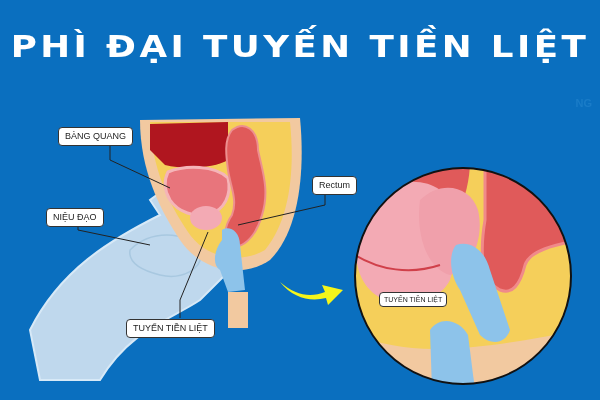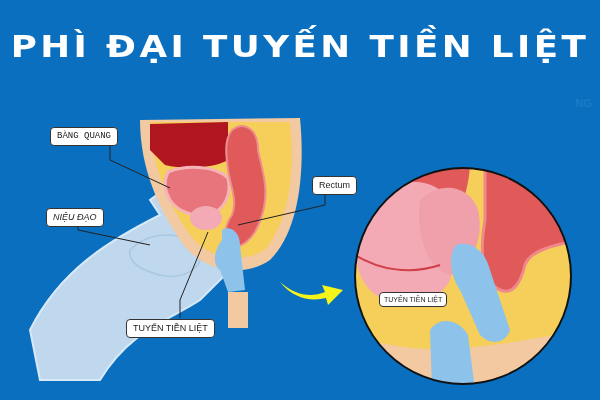--- a/index.html
+++ b/index.html
@@ -57,17 +57,17 @@
     <path d="M360 210 C380 180 420 175 440 190 C460 210 460 250 450 280 C440 300 410 310 385 300 C360 290 350 260 360 230Z" fill="#f3aab4"></path>
     <path d="M420 200 C440 180 470 185 478 210 C485 240 470 270 450 275 C430 270 415 240 420 200Z" fill="#f0a0ab"></path>
     <path d="M485 170 L580 170 L580 240 C555 245 530 250 525 265 C520 285 512 295 500 290 C480 280 480 250 485 220Z" fill="#e05a5a" stroke="#f08a8a" stroke-width="3"></path>
     <path d="M456 245 C470 240 485 250 490 270 L510 330 C505 345 490 345 480 335 L460 290 C450 275 448 255 456 245Z" fill="#8dc3ea"></path>
     <path d="M430 330 C440 315 460 320 468 335 L475 390 L432 390Z" fill="#8dc3ea"></path>
     <path d="M355 255 C380 270 410 275 440 265" stroke="#d0404a" stroke-width="2" fill="none"></path>
   </g>
   <circle cx="463" cy="276" r="108" fill="none" stroke="#111" stroke-width="2"></circle>
 </svg>
 
-<div class="label" style="left:50px;top:127px;font-family:Liberation Mono, monospace;">BÀNG QUANG</div>
-<div class="label" style="left:46px;top:208px;font-style:italic;">NIỆU ĐẠO</div>
+<div class="label" style="left:58px;top:127px;">BÀNG QUANG</div>
+<div class="label" style="left:46px;top:208px;">NIỆU ĐẠO</div>
 <div class="label" style="left:312px;top:176px;text-align:center;">Rectum</div>
 <div class="label" style="left:126px;top:319px;">TUYẾN TIỀN LIỆT</div>
 <div class="label small" style="left:379px;top:292px;">TUYẾN TIỀN LIỆT</div>
 
 </body></html>

